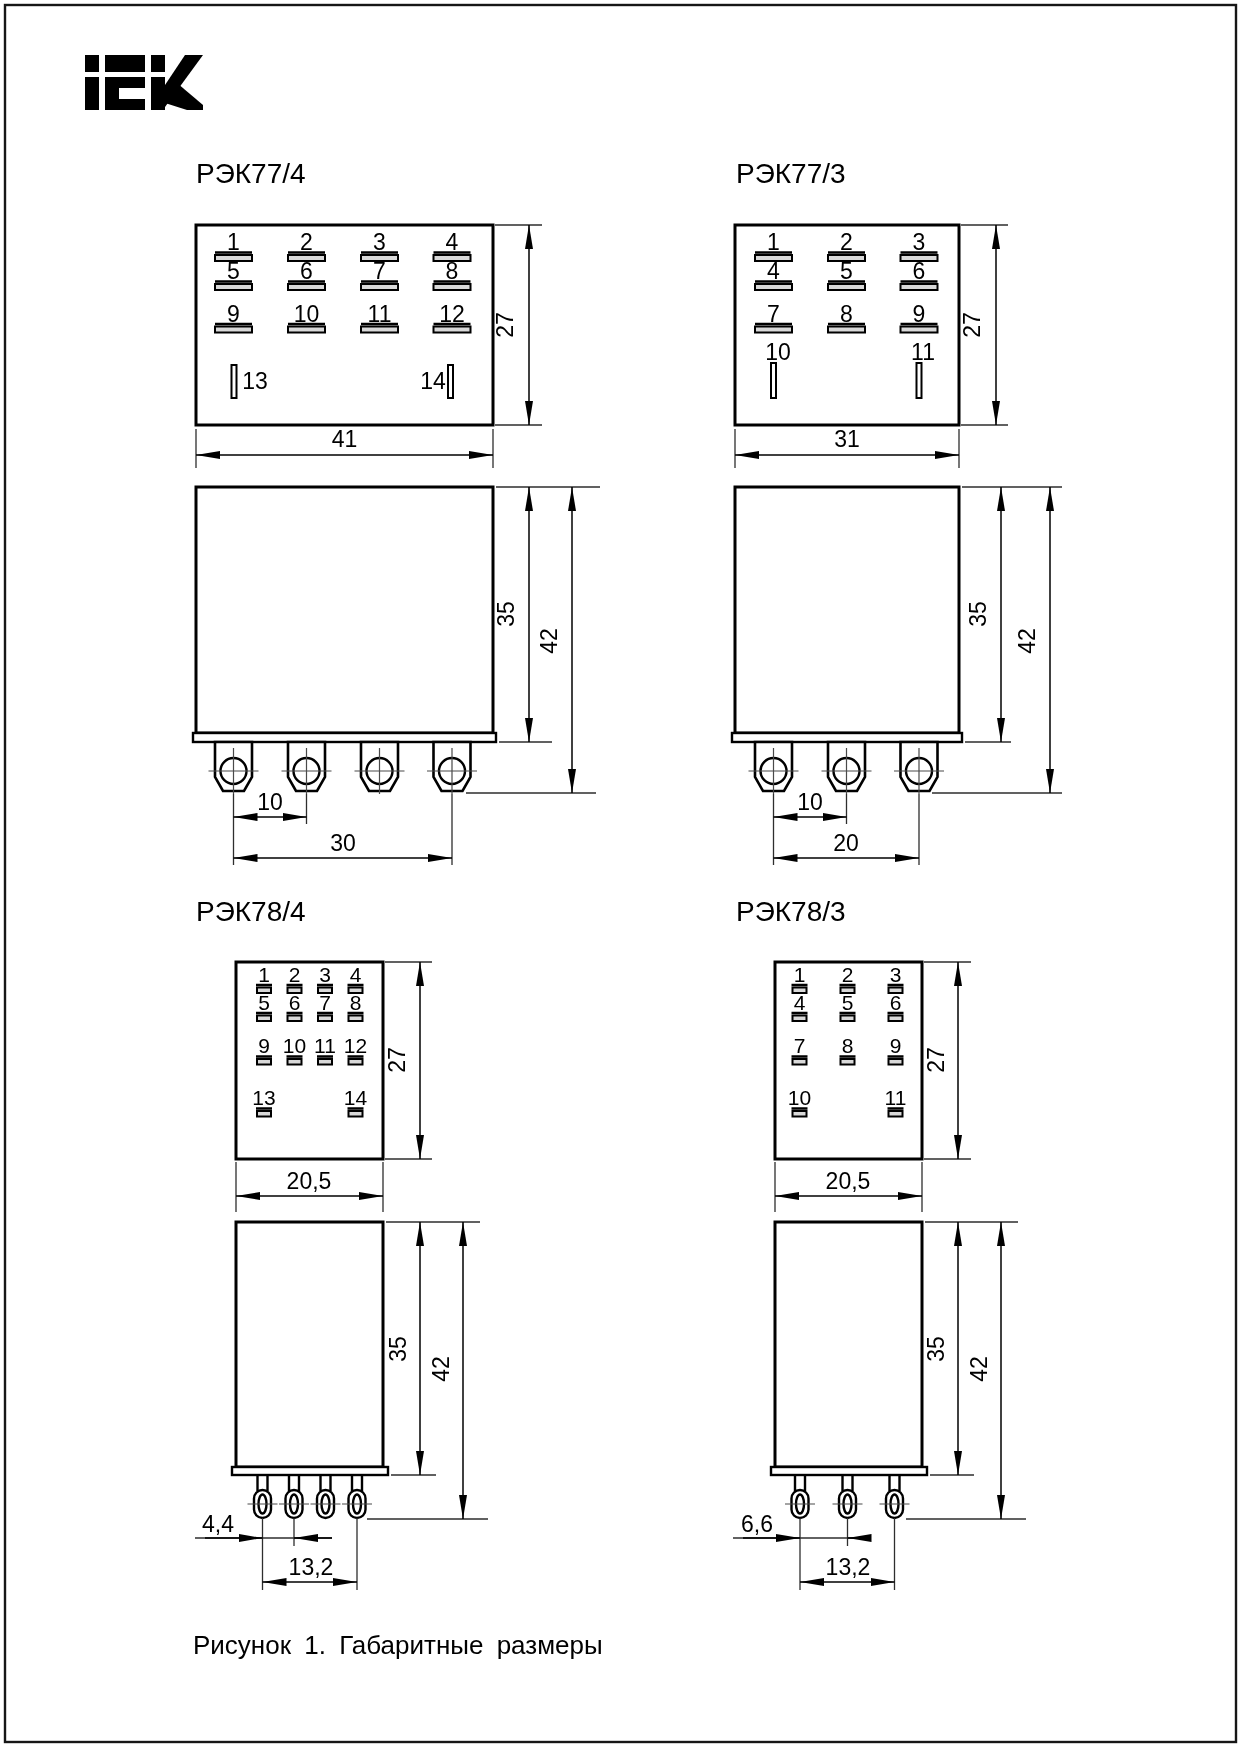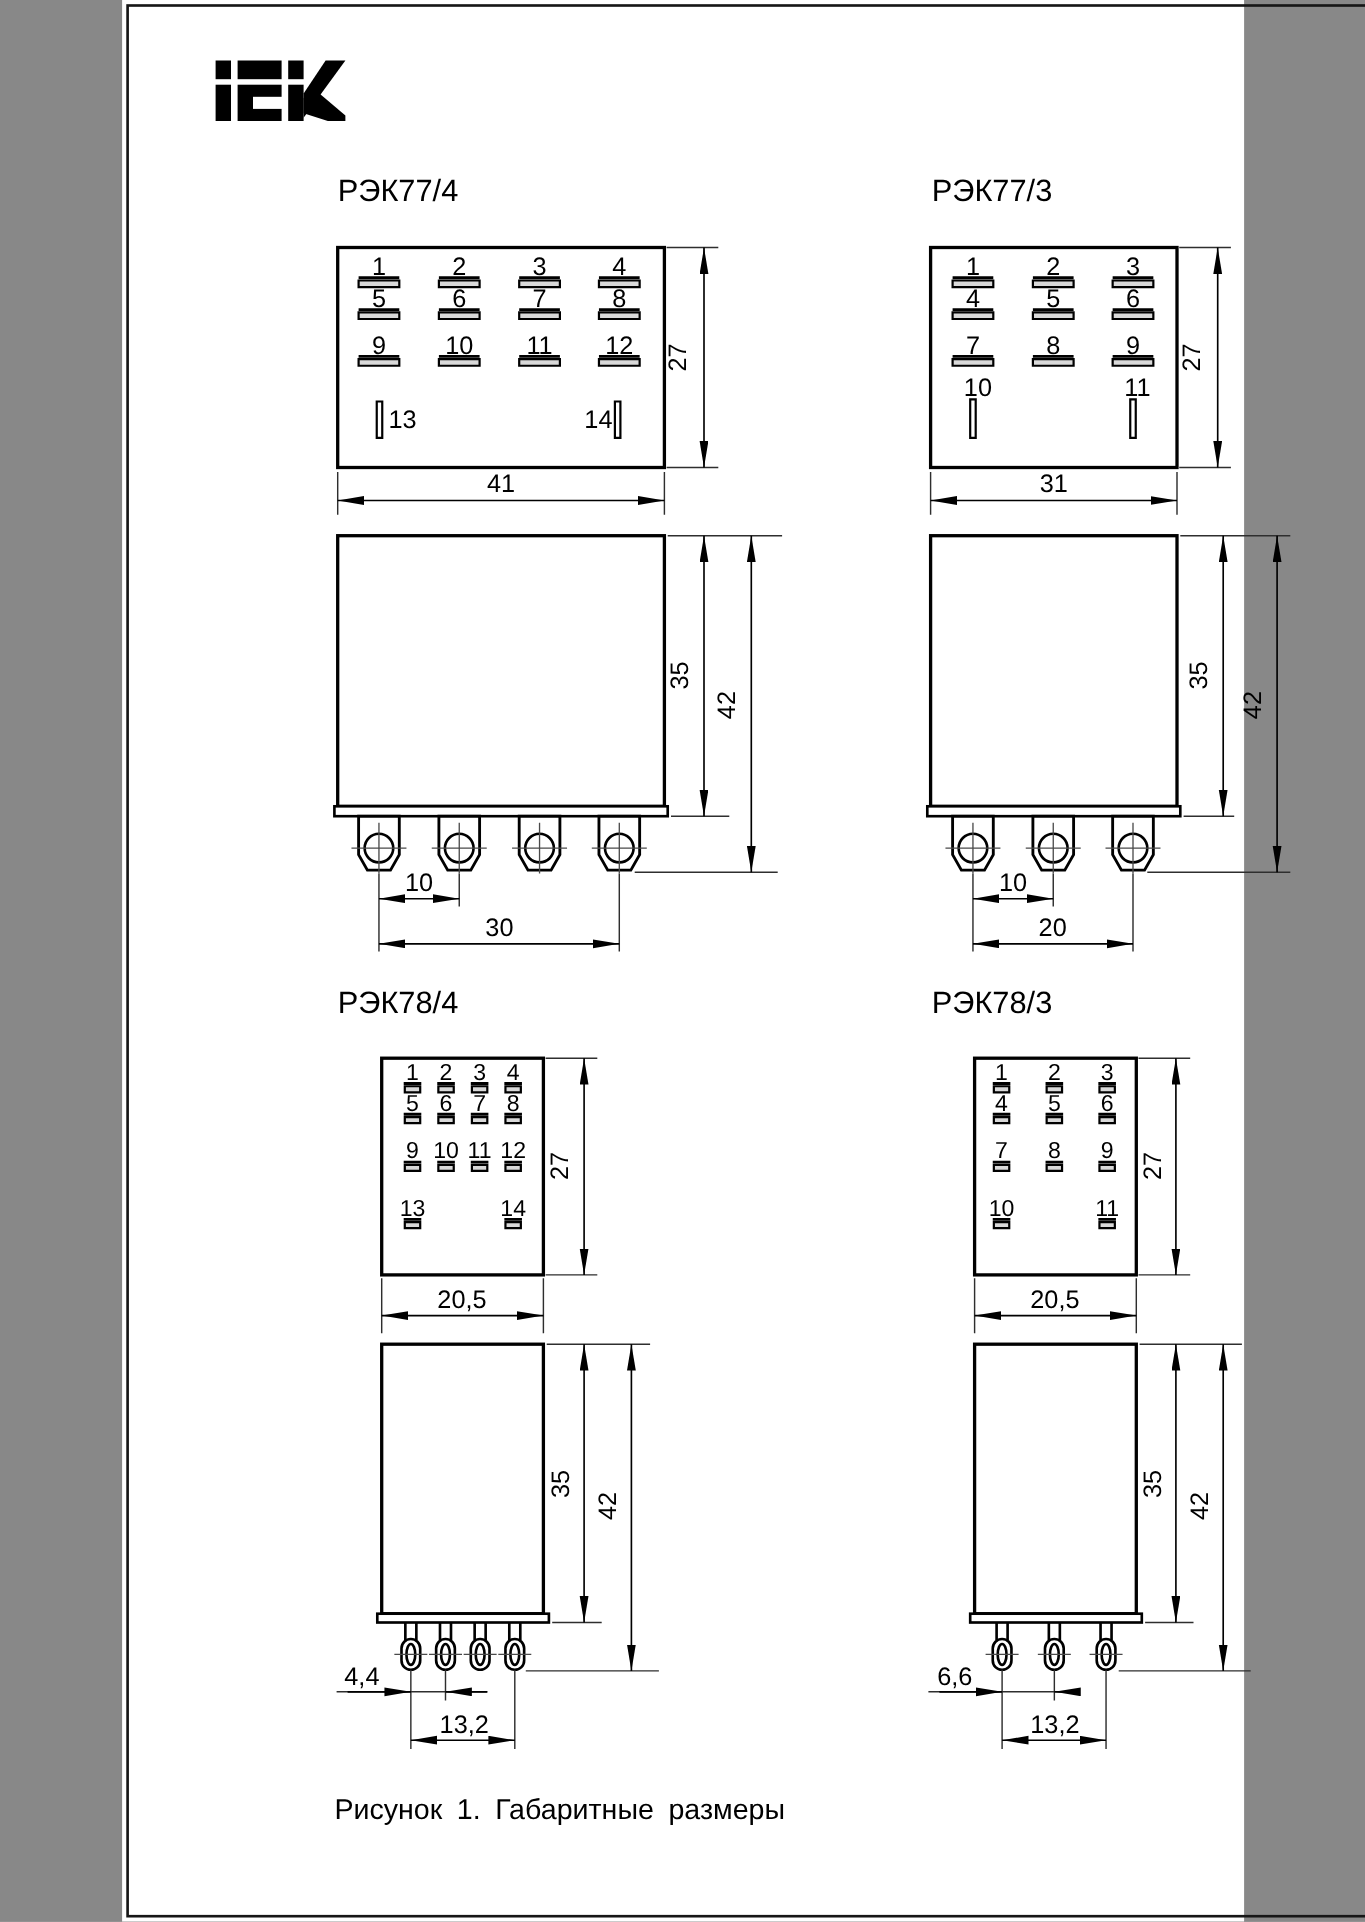--- a/index.html
+++ b/index.html
@@ -1,16 +1,16 @@
 <!DOCTYPE html>
 <html><head>
 <meta charset="utf-8">
 <style>
   html,body{margin:0;padding:0;background:#888;}
-  .page{position:relative;width:1020px;height:1747px;background:#fff;margin:0 auto;
+  .page{position:relative;width:1241px;height:1747px;background:#fff;margin:0 auto;
         font-family:"Liberation Sans",sans-serif;text-decoration:underline;}
   svg{display:block;}
   .frame{fill:none;stroke:#161616;stroke-width:2.4;}
   .o3{fill:#fff;stroke:#000;stroke-width:3;}
   .o24{fill:#fff;stroke:#000;stroke-width:2.4;}
   .slot{fill:#d9d9d9;stroke:#000;stroke-width:2;}
   .bar{fill:#fff;stroke:#000;stroke-width:2;}
   .ul{stroke:#000;stroke-width:2.6;fill:none;}
   .tab{fill:#fff;stroke:#000;stroke-width:2.6;}
   .stem{stroke:#000;stroke-width:2.4;fill:none;}

